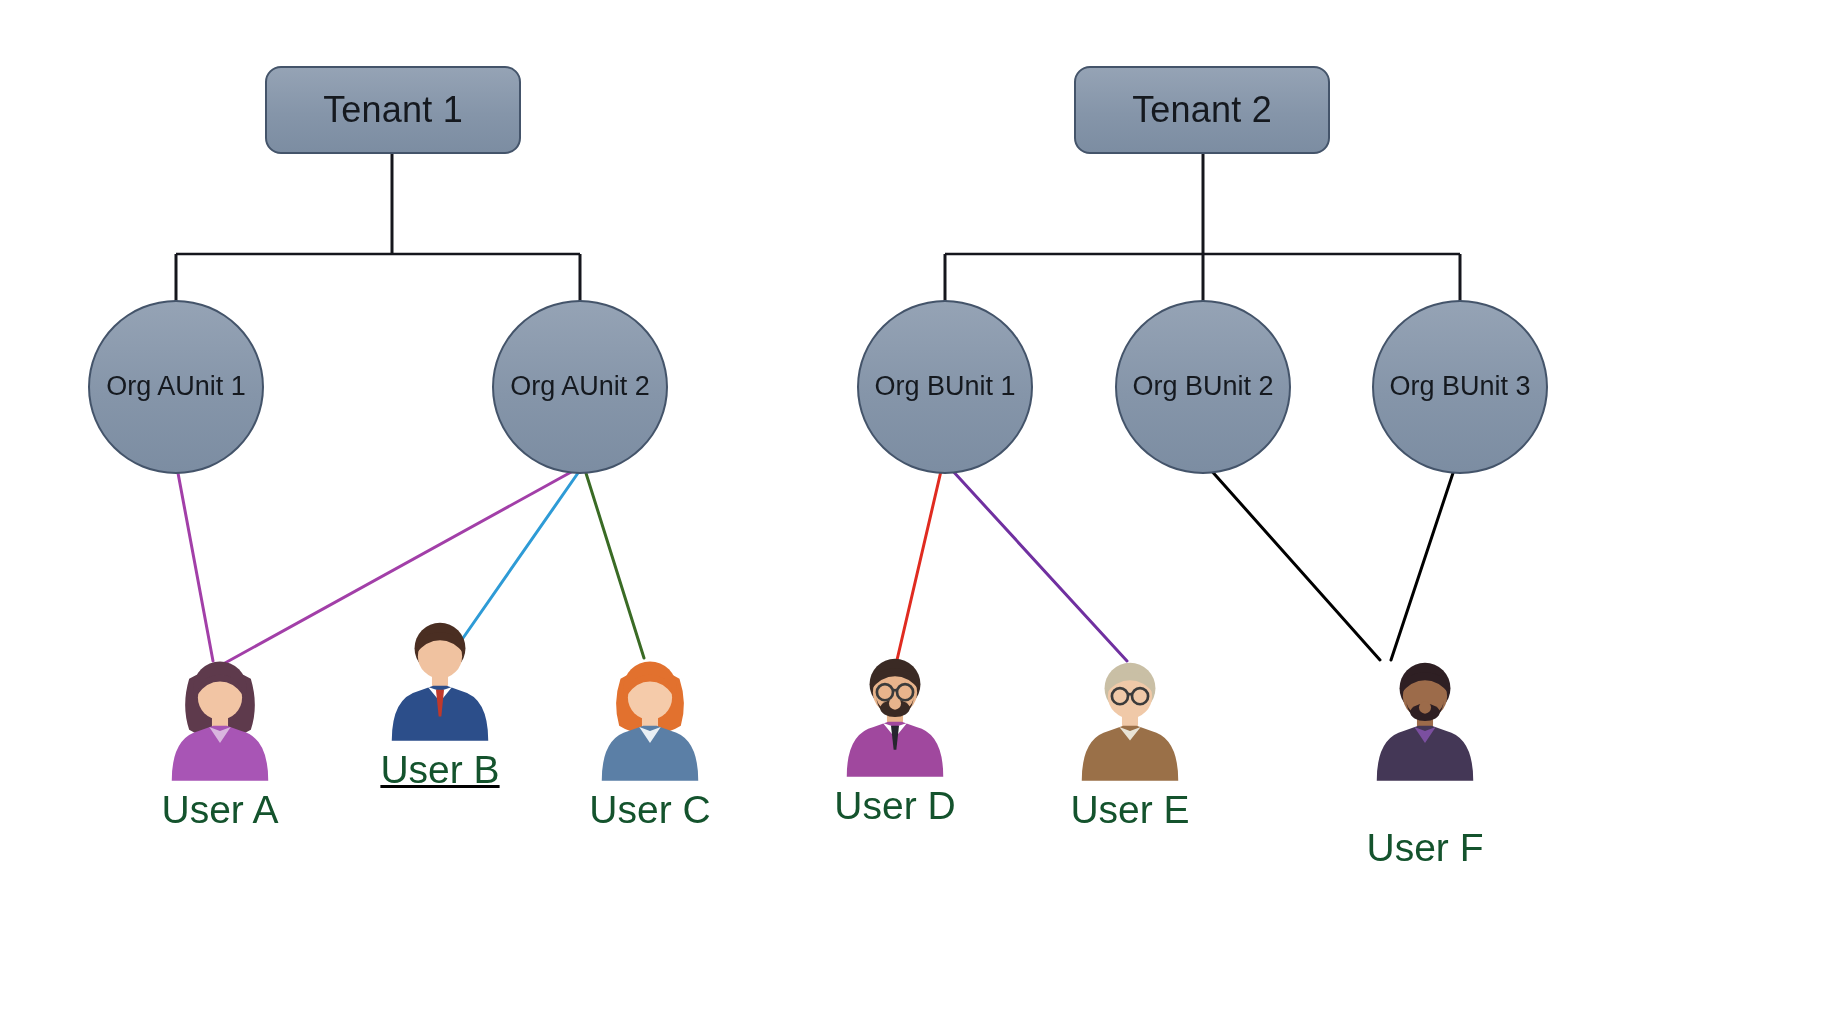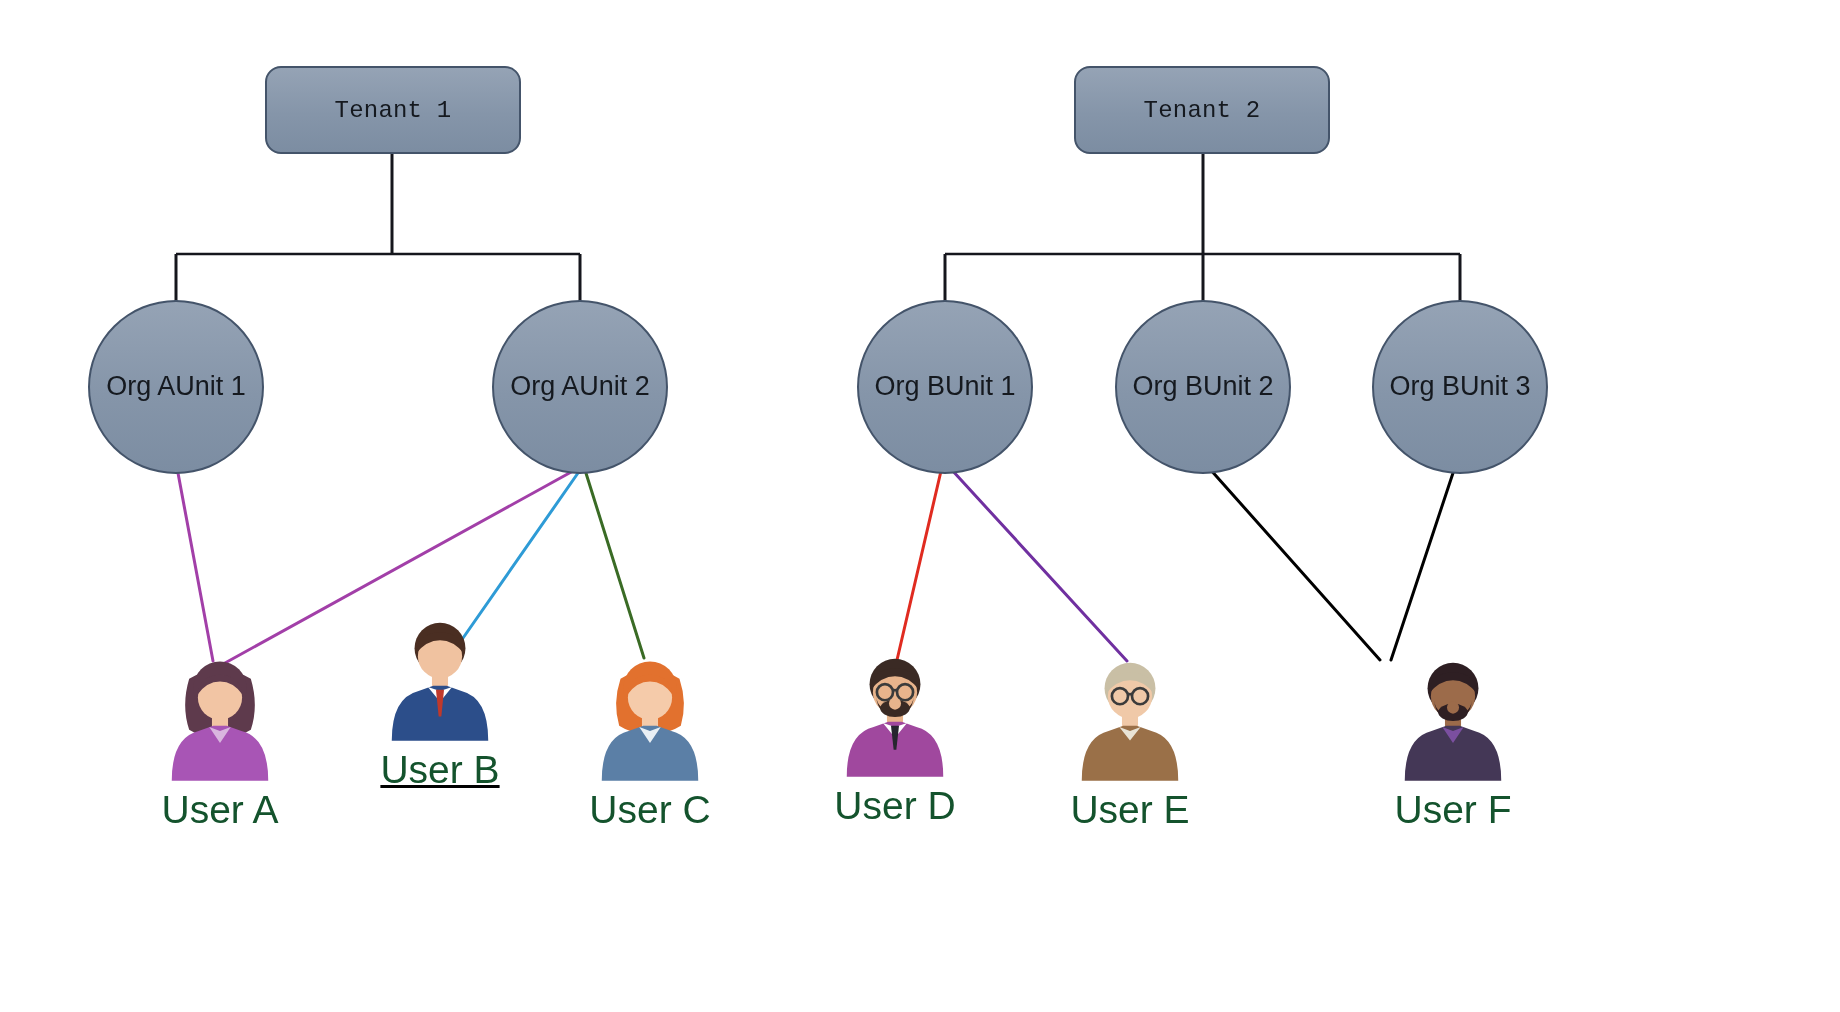--- a/index.html
+++ b/index.html
@@ -27,23 +27,22 @@
     border: 2px solid #44546a;
     display: flex;
     align-items: center;
     justify-content: center;
     color: #15191f;
   }
   .tenant {
     width: 256px;
     height: 88px;
     border-radius: 16px;
-    font-size: 24px;
+    font-size: 36px;
     letter-spacing: 0.2px;
-    font-family: Liberation Mono, monospace;
   }
   .orgunit {
     width: 176px;
     height: 174px;
     border-radius: 50%;
     flex-direction: row;
     font-size: 27px;
     line-height: 1.3;
     text-align: center;
   }
@@ -196,21 +195,21 @@
       <circle class="hair" cx="50" cy="27" r="19"></circle>
       <circle class="skin" cx="50" cy="33" r="16.5"></circle>
       <path class="hair" d="M32,31 Q33,16 50,15 Q67,16 68,31 Q60,21 50,21 Q40,21 32,31 Z"></path>
       <circle class="glasses" cx="42.5" cy="33" r="6"></circle>
       <circle class="glasses" cx="57.5" cy="33" r="6"></circle>
       <line class="glasses" x1="48.5" y1="31.5" x2="51.5" y2="31.5"></line>
     </svg>
     <div class="label">User E</div>
   </div>
 
-  <div class="user" style="left: 1368px; top: 652px; --skin: #9C6B4A; --hair: #2E1F23; --shirt: #443756; --collar: #7B4FA0;">
+  <div class="user" style="left: 1340px; top: 652px; gap: 38px; --skin: #9C6B4A; --hair: #2E1F23; --shirt: #443756; --collar: #7B4FA0;">
     <svg class="avatar" viewBox="0 0 100 100">
       <rect class="skin" x="44" y="44" width="12" height="14" rx="3"></rect>
       <path class="shirt" d="M14,96 Q14,64 34,59 L45,55 L55,55 L66,59 Q86,64 86,96 Z"></path>
       <polygon class="collar" points="42,56 50,68 58,56 50,59"></polygon>
       <circle class="hair" cx="50" cy="27" r="19"></circle>
       <circle class="skin" cx="50" cy="33" r="16.5"></circle>
       <path class="hair" d="M32,31 Q33,16 50,15 Q67,16 68,31 Q60,21 50,21 Q40,21 32,31 Z"></path>
       <path class="beard" d="M36,36 Q37,50 50,51 Q63,50 64,36 Q63,47 50,47 Q37,47 36,36 Z"></path>
       <ellipse class="beard" cx="50" cy="45" rx="11" ry="6.5"></ellipse>
       <circle class="skin" cx="50" cy="41.5" r="4.5"></circle>

